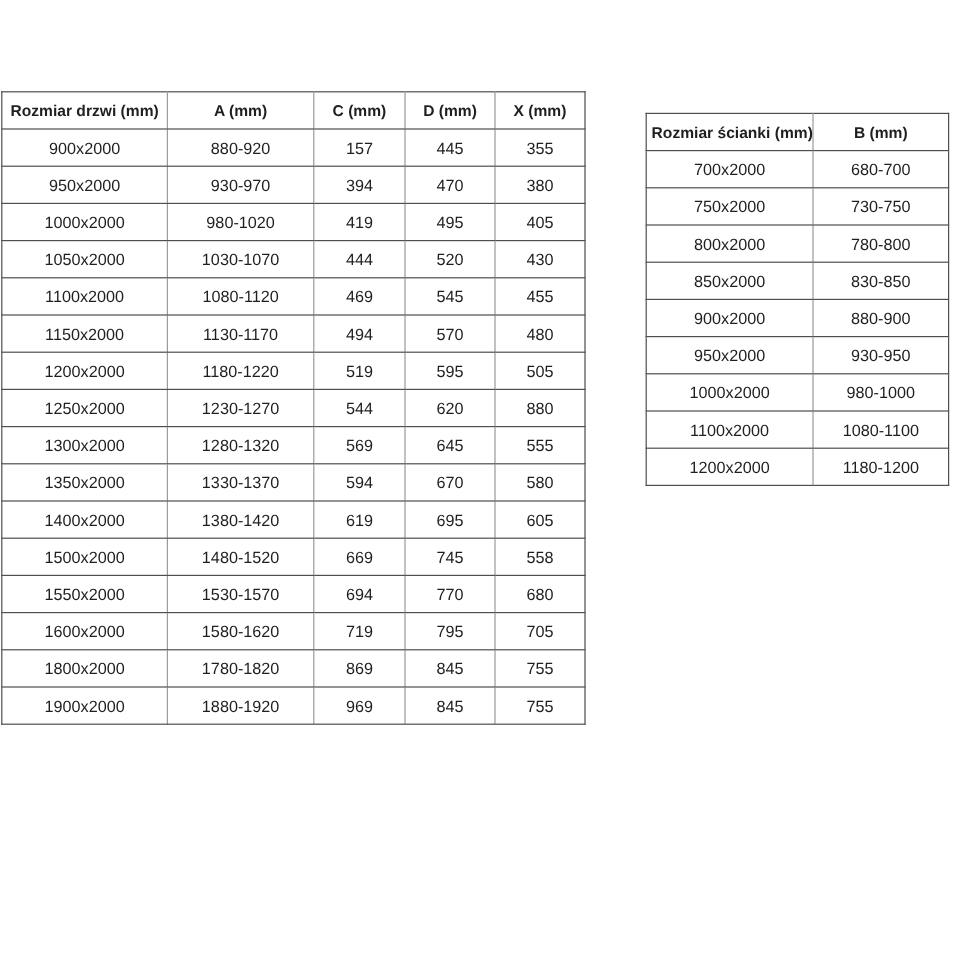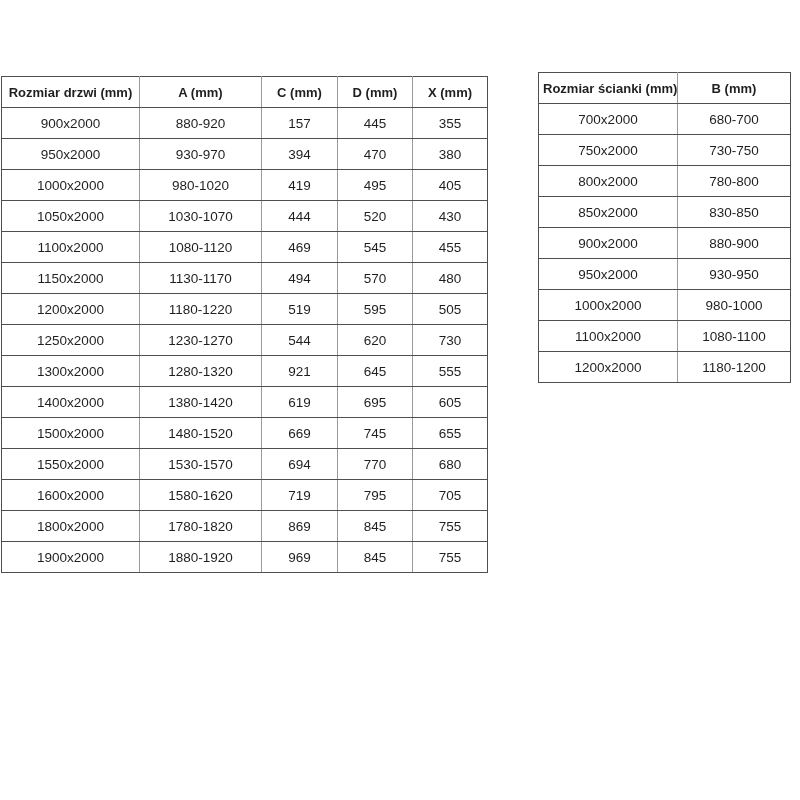--- a/index.html
+++ b/index.html
@@ -40,21 +40,21 @@
   }
   .spec-table td {
     font-weight: normal;
     font-size: 13.5px;
   }
   
   .spec-table tr > *:first-child { border-left-color: #4f4f4f; }
   .spec-table tr > *:last-child { border-right-color: #4f4f4f; }
 
   #door-table { left: 1px; top: 76px; width: 486px; }
-  #wall-table { left: 538px; top: 72px; width: 252px; }
+  #wall-table { left: 538px; top: 94px; width: 252px; }
 </style>
 </head>
 <body>
 
 <table id="door-table" class="spec-table">
   <colgroup>
     <col style="width:138px">
     <col style="width:122px">
     <col style="width:76px">
     <col style="width:75px">
@@ -117,42 +117,49 @@
         <td>1180-1220</td>
         <td>519</td>
         <td>595</td>
         <td>505</td>
       </tr>
       <tr>
         <td>1250x2000</td>
         <td>1230-1270</td>
         <td>544</td>
         <td>620</td>
-        <td>730</td>
+        <td>880</td>
       </tr>
       <tr>
         <td>1300x2000</td>
         <td>1280-1320</td>
-        <td>921</td>
+        <td>569</td>
         <td>645</td>
         <td>555</td>
+      </tr>
+      <tr>
+        <td>1350x2000</td>
+        <td>1330-1370</td>
+        <td>594</td>
+        <td>670</td>
+        <td>580</td>
       </tr>
       <tr>
         <td>1400x2000</td>
         <td>1380-1420</td>
         <td>619</td>
         <td>695</td>
         <td>605</td>
       </tr>
       <tr>
         <td>1500x2000</td>
         <td>1480-1520</td>
         <td>669</td>
         <td>745</td>
-        <td>655</td>
+        <td>558</td>
       </tr>
       <tr>
         <td>1550x2000</td>
         <td>1530-1570</td>
         <td>694</td>
         <td>770</td>
         <td>680</td>
       </tr>
       <tr>
         <td>1600x2000</td>

